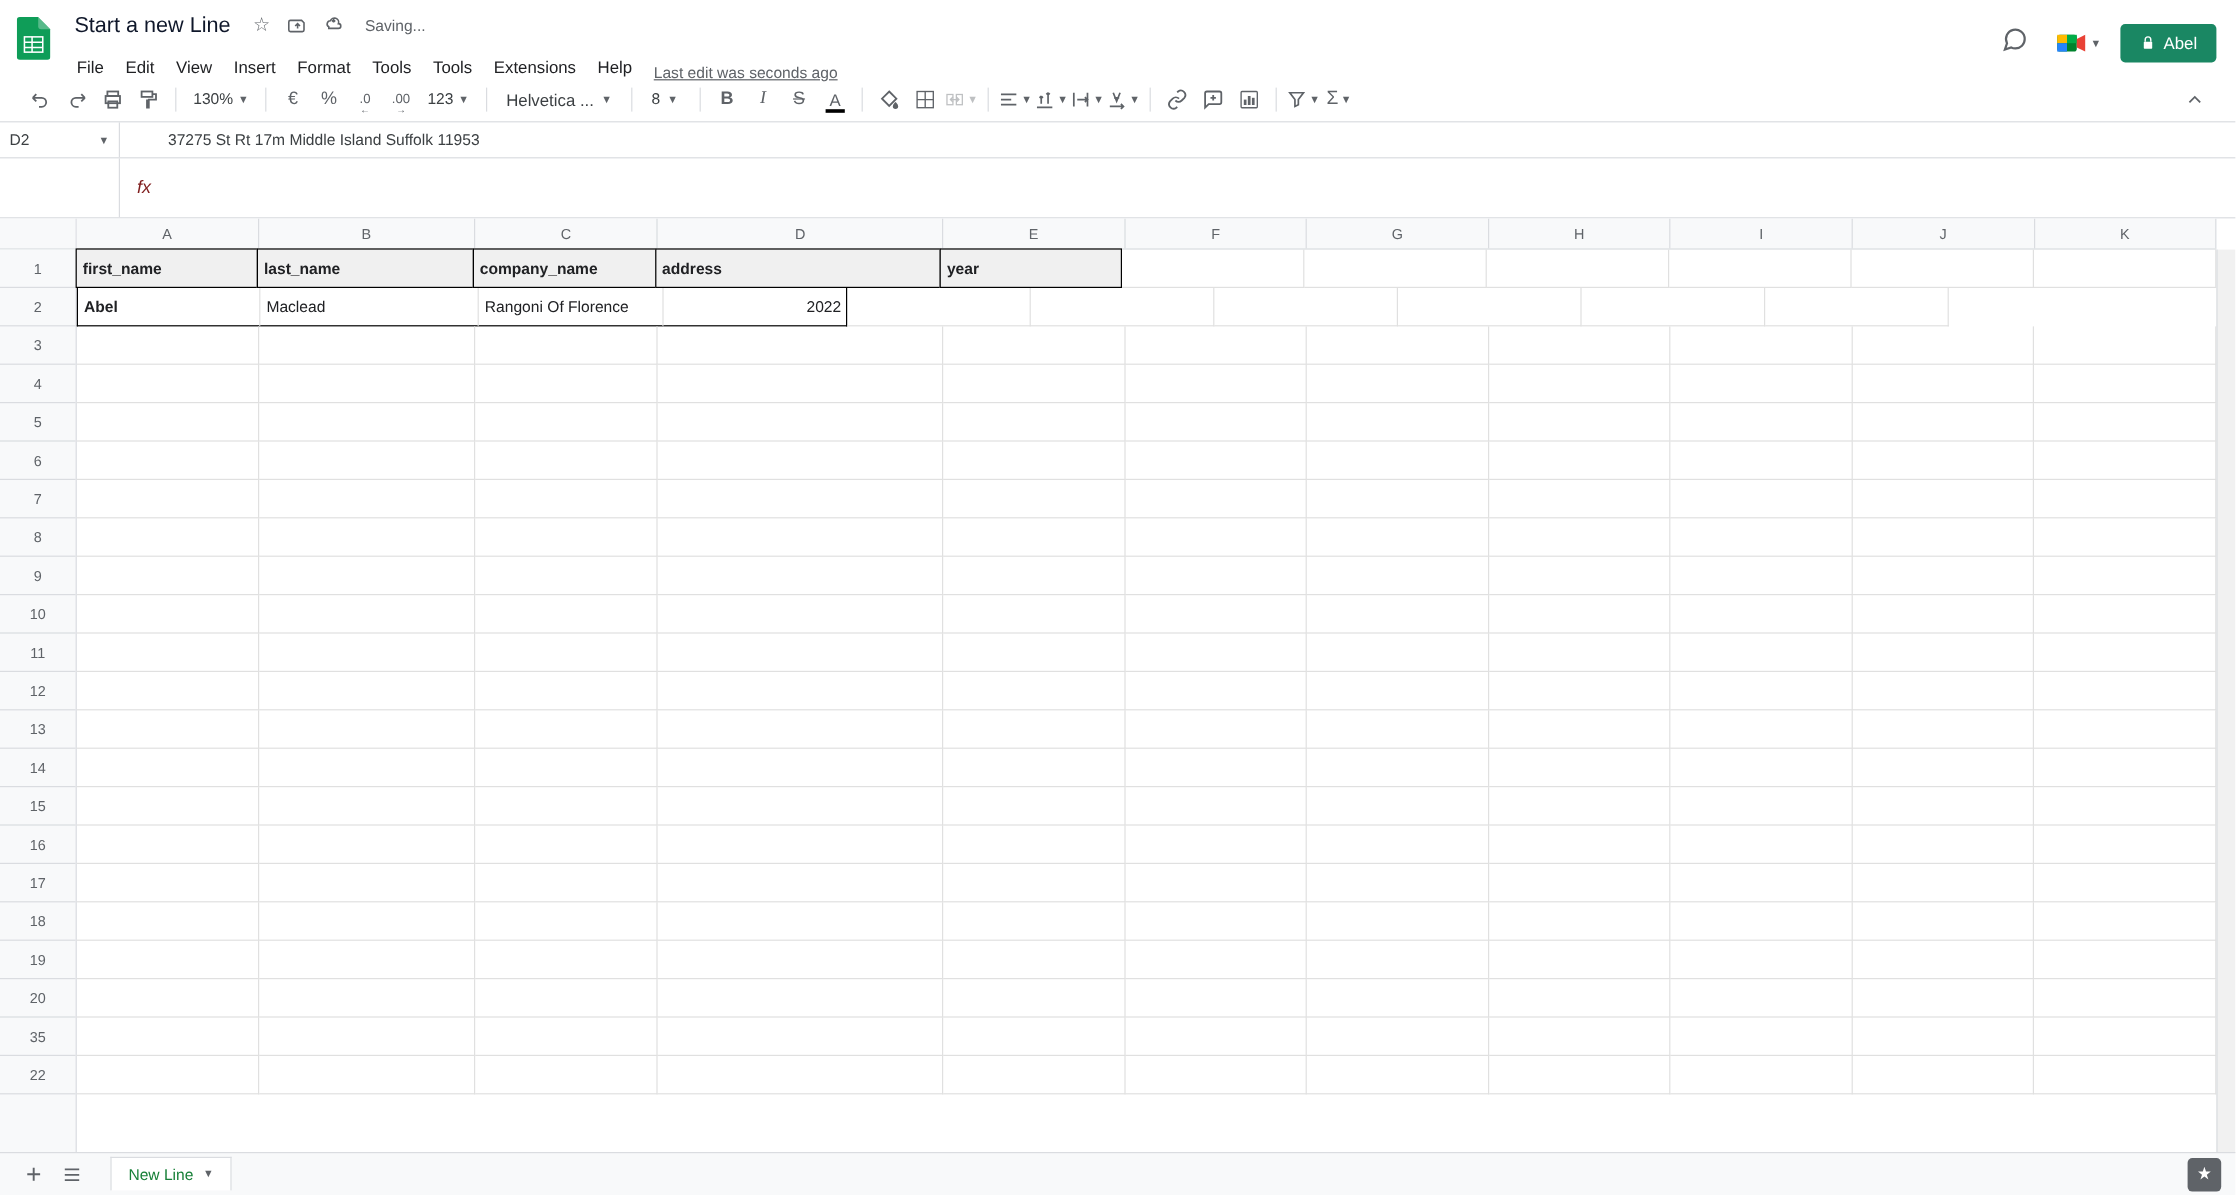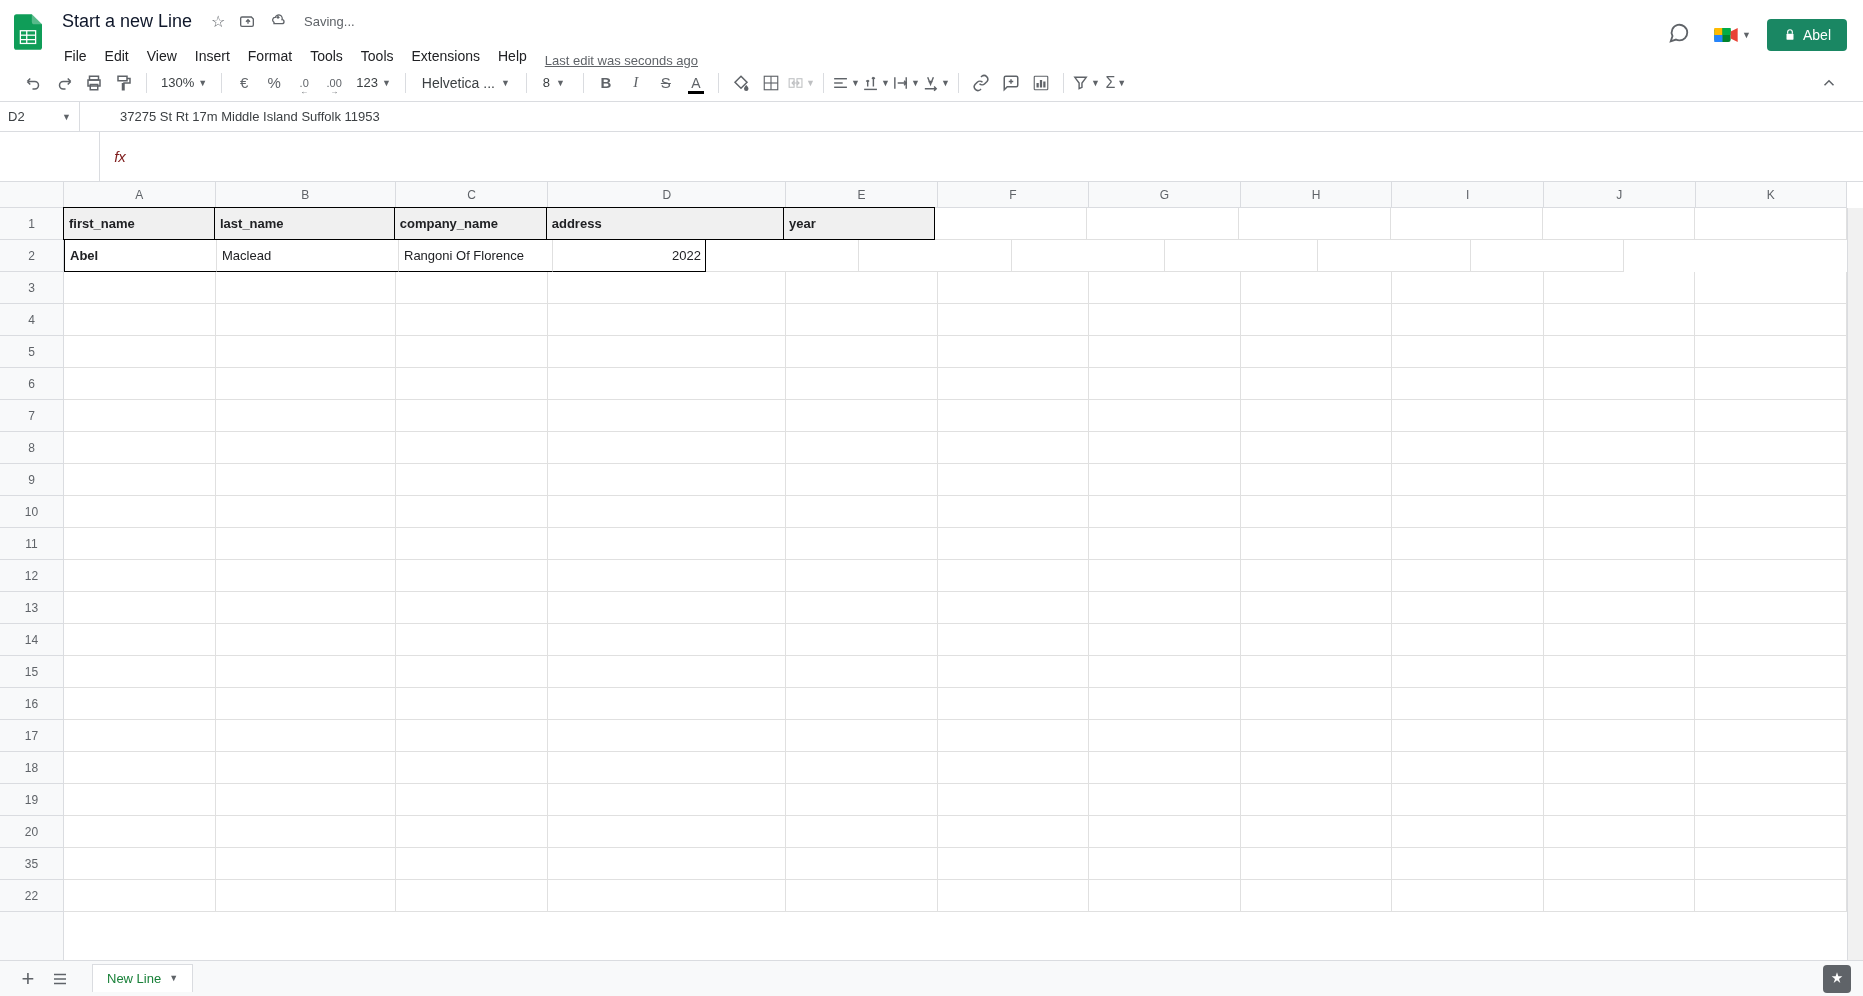--- a/index.html
+++ b/index.html
@@ -24,21 +24,21 @@
     .toolbar { height: 38px; border-bottom: 1px solid #dadce0; display: flex; align-items: center; padding: 0 20px; gap: 2px; }
     .tb-btn { width: 28px; height: 28px; display: flex; align-items: center; justify-content: center; color: #5f6368; cursor: pointer; border-radius: 2px; position: relative; }
     .tb-sep { width: 1px; height: 20px; background: #dadce0; margin: 0 6px; }
     .tb-zoom { font-size: 13px; color: #3c4043; padding: 4px 6px; display: flex; align-items: center; gap: 4px; cursor: pointer; }
     .tb-text { font-size: 14px; color: #3c4043; padding: 2px 8px; display: flex; align-items: center; gap: 6px; cursor: pointer; min-width: 72px; }
     .tb-fontsize { font-size: 13px; color: #3c4043; padding: 2px 8px; width: 40px; text-align: center; cursor: pointer; display: flex; align-items: center; gap: 6px; }
     .tb-chev { font-size: 9px; color: #5f6368; }
     .collapse-toolbar { margin-left: auto; }
     
     .namebox-row { height: 30px; border-bottom: 1px solid #dadce0; display: flex; align-items: center; }
-    .namebox { width: 80px; border-right: 1px solid #dadce0; height: 100%; display: flex; align-items: center; padding: 0 8px; font-size: 13px; color: #3c4043; justify-content: space-between; }
+    .namebox { width: 100px; border-right: 1px solid #dadce0; height: 100%; display: flex; align-items: center; padding: 0 8px; font-size: 13px; color: #3c4043; justify-content: space-between; }
     .formula-content { flex: 1; padding: 0 40px; font-size: 13px; color: #3c4043; }
     
     .fx-row { height: 50px; border-bottom: 1px solid #dadce0; display: flex; align-items: center; }
     .fx-empty { width: 100px; border-right: 1px solid #dadce0; height: 100%; }
     .fx-label { width: 40px; text-align: center; color: #7f1d1d; font-style: italic; font-size: 15px; }
     
     .sheet-area { position: relative; height: 795px; overflow: hidden; }
     .corner { position: absolute; top: 0; left: 0; width: 64px; height: 26px; background: #f8f9fa; border-right: 1px solid #dadce0; border-bottom: 1px solid #dadce0; }
     .col-headers { position: absolute; top: 0; left: 64px; right: 16px; height: 26px; display: flex; background: #f8f9fa; border-bottom: 1px solid #dadce0; }
     .col-h { border-right: 1px solid #dadce0; display: flex; align-items: center; justify-content: center; font-size: 12px; color: #5f6368; cursor: pointer; }

